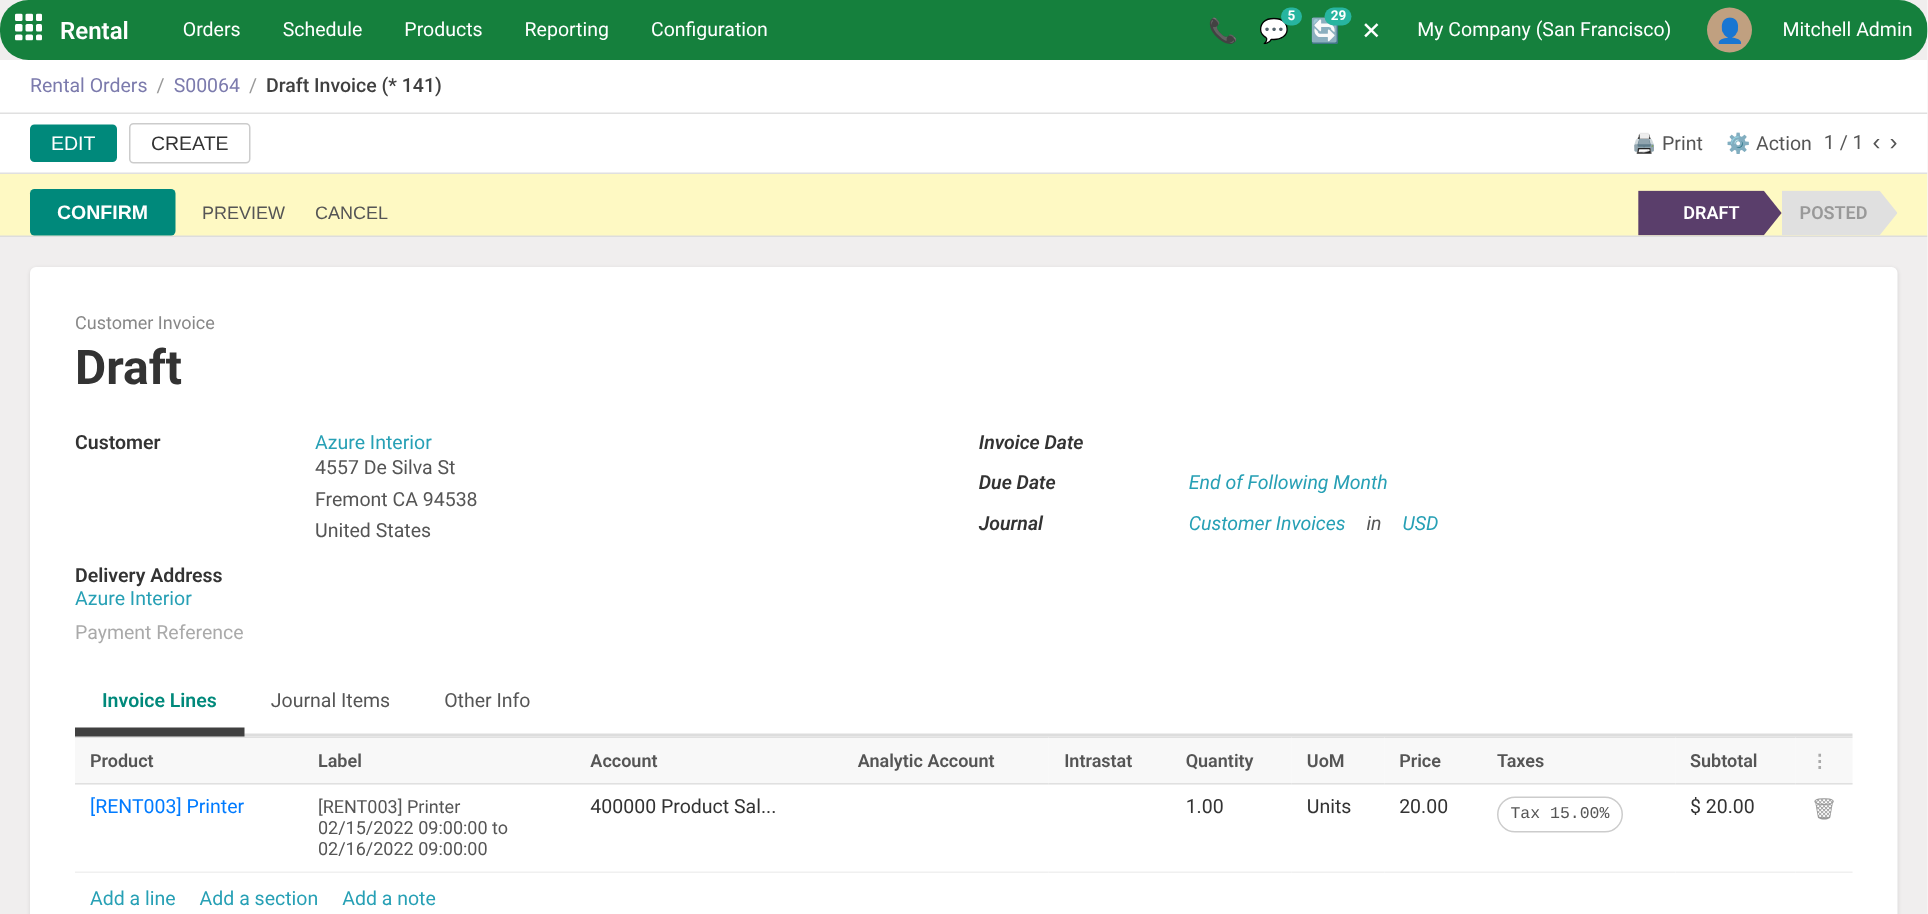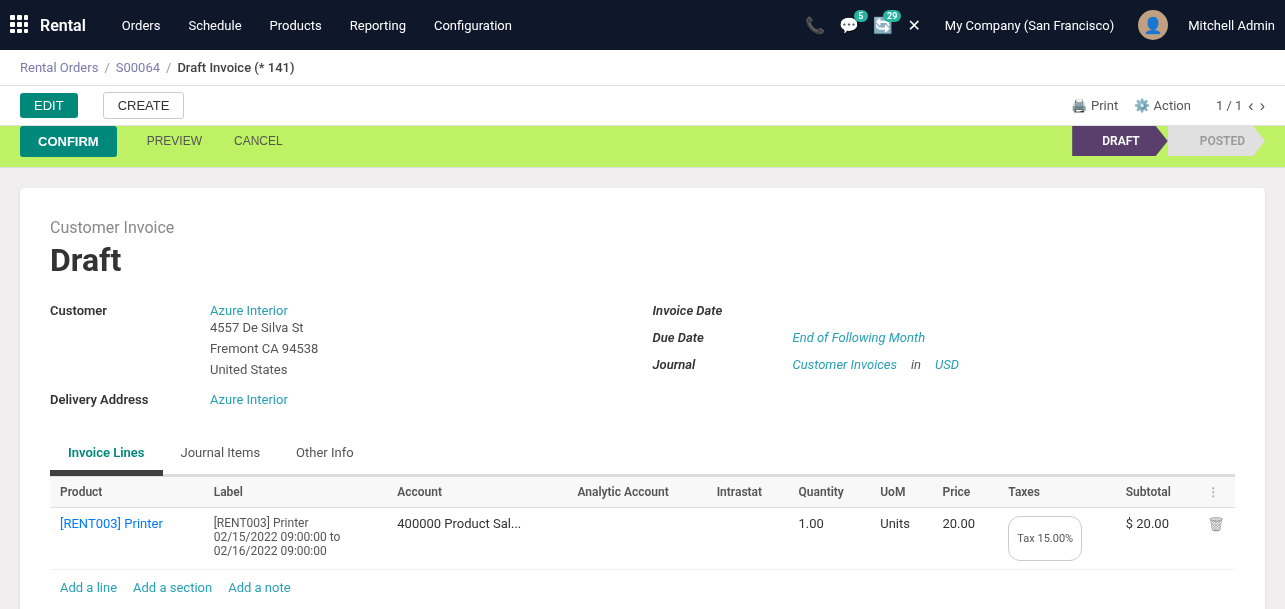--- a/index.html
+++ b/index.html
@@ -1,26 +1,27 @@
 <!DOCTYPE html>
 <html><head>
   <meta charset="utf-8">
   <style>
     * { box-sizing: border-box; margin: 0; padding: 0; }
     body { font-family: -apple-system, BlinkMacSystemFont, 'Segoe UI', Roboto, sans-serif; font-size: 13px; background: #f0eeee; color: #333; }
 
     
     .top-nav {
-      background: #0f172a;
+      background: #15803d;
       color: #fff;
       display: flex;
       align-items: center;
-      height: 50px;
+      height: 40px;
       padding: 0 10px;
       gap: 4px;
+      border-radius: 19px;
     }
     .top-nav .grid-icon { margin-right: 8px; cursor: pointer; }
     .top-nav .app-name { font-size: 16px; font-weight: 600; margin-right: 20px; }
     .top-nav .nav-item { padding: 6px 12px; cursor: pointer; border-radius: 3px; font-size: 13px; }
     .top-nav .spacer { flex: 1; }
     .top-nav .nav-icons { display: flex; align-items: center; gap: 14px; }
     .nav-icon-btn { position: relative; cursor: pointer; font-size: 16px; color: #fff; }
     .nav-badge { position: absolute; top: -6px; right: -8px; background: #27b5a0; color: #fff; border-radius: 10px; font-size: 9px; padding: 1px 4px; font-weight: bold; }
     .company-name { font-size: 13px; margin-left: 10px; }
     .user-avatar { width: 30px; height: 30px; border-radius: 50%; background: #c0a080; margin-left: 10px; overflow: hidden; display: flex; align-items: center; justify-content: center; font-size: 16px; }
@@ -40,21 +41,21 @@
     .breadcrumb-sep { color: #999; }
     .breadcrumb-current { color: #404040; font-weight: 500; }
 
     
     .toolbar {
       background: #fff;
       padding: 6px 20px;
       border-bottom: 1px solid #e0e0e0;
       display: flex;
       align-items: center;
-      gap: 25px;
+      gap: 8px;
     }
     .btn-edit {
       background: #00897b;
       color: #fff;
       border: none;
       padding: 5px 14px;
       border-radius: 3px;
       cursor: pointer;
       font-size: 13px;
       font-weight: 500;
@@ -69,27 +70,27 @@
       font-size: 13px;
     }
     .toolbar-spacer { flex: 1; }
     .toolbar-action { display: flex; align-items: flex-start; gap: 16px; color: #555; }
     .toolbar-action span { cursor: pointer; }
     .pager { display: flex; align-items: center; gap: 6px; font-size: 13px; color: #555; }
     .pager-btn { cursor: pointer; color: #555; font-size: 16px; background: none; border: none; }
 
     
     .status-bar {
-      background: #bef264;
+      background: #fef9c3;
       border-bottom: 1px solid #ddd;
       display: flex;
-      align-items: flex-start;
+      align-items: flex-end;
       padding: 0 20px;
       height: 42px;
-      gap: 12px;
+      gap: 0;
     }
     .btn-confirm {
       background: #00897b;
       color: #fff;
       border: none;
       padding: 8px 18px;
       cursor: pointer;
       font-size: 13px;
       font-weight: 600;
       border-radius: 3px;
@@ -115,37 +116,37 @@
     }
     .status-step-draft {
       background: #5a3e6b;
       color: #fff;
       clip-path: polygon(0 0, calc(100% - 12px) 0, 100% 50%, calc(100% - 12px) 100%, 0 100%);
       padding-right: 28px;
     }
     .status-step-posted {
       background: #e0e0e0;
       color: #999;
-      padding-left: 32px;
+      padding-left: 12px;
       clip-path: polygon(0 0, calc(100% - 12px) 0, 100% 50%, calc(100% - 12px) 100%, 0 100%);
     }
 
     
     .main-content {
       padding: 20px;
       background: #f0eeee;
     }
     .form-card {
       background: #fff;
       border-radius: 4px;
       padding: 30px;
       box-shadow: 0 1px 3px rgba(0,0,0,0.1);
     }
 
-    .form-meta-label { font-size: 16px; color: #888; margin-bottom: 4px; }
+    .form-meta-label { font-size: 12px; color: #888; margin-bottom: 4px; }
     .form-title { font-size: 32px; font-weight: 700; color: #333; margin-bottom: 24px; }
 
     .form-grid { display: grid; grid-template-columns: 1fr 1fr; gap: 20px; margin-bottom: 20px; }
     .form-field-inline { display: flex; align-items: flex-start; gap: 0; }
     .field-label { font-weight: 600; color: #333; min-width: 160px; font-size: 13px; }
     .field-value-link { color: #27a0b5; cursor: pointer; font-size: 13px; }
     .address-block { color: #555; font-size: 13px; line-height: 1.6; }
 
     .right-fields { display: flex; flex-direction: column; gap: 12px; font-style: italic; }
     .right-field-row { display: flex; align-items: center; gap: 10px; }
@@ -192,23 +193,24 @@
       font-size: 13px;
       color: #333;
       vertical-align: top;
     }
     .table-product { color: #007bff; cursor: pointer; }
     .table-label { color: #555; font-size: 12px; }
     .tax-badge {
       display: inline-block;
       border: 1px solid #ccc;
       border-radius: 12px;
-      padding: 15px 8px;
+      padding: 5px 8px;
       font-size: 11px;
       color: #555;
+      font-family: Liberation Mono, monospace;
     }
     .delete-btn { color: #999; cursor: pointer; font-size: 14px; }
 
     .table-footer { display: flex; gap: 16px; padding: 10px 10px; }
     .table-footer a { color: #27a0b5; cursor: pointer; font-size: 13px; text-decoration: none; }
 
     .col-icon-btn { text-align: center; width: 20px; }
   </style>
 </head>
 <body>
@@ -306,23 +308,26 @@
           <span class="field-label">Customer</span>
           <div>
             <div class="field-value-link">Azure Interior</div>
             <div class="address-block">
               <div>4557 De Silva St</div>
               <div>Fremont CA 94538</div>
               <div>United States</div>
             </div>
           </div>
         </div>
-        <div class="form-field-inline" style="margin-bottom:8px;">
+        <div class="form-field-inline" style="margin-bottom:8px;flex-direction:column;">
           <span class="field-label">Delivery Address</span>
           <span class="field-value-link">Azure Interior</span>
+        </div>
+        <div class="form-field-inline">
+          <span class="field-label" style="color:#aaa; font-weight:400;">Payment Reference</span>
         </div>
       </div>
 
       <div class="right-fields">
         <div class="right-field-row">
           <span class="right-field-label">Invoice Date</span>
           <span class="right-field-value-text"></span>
         </div>
         <div class="right-field-row">
           <span class="right-field-label">Due Date</span>

